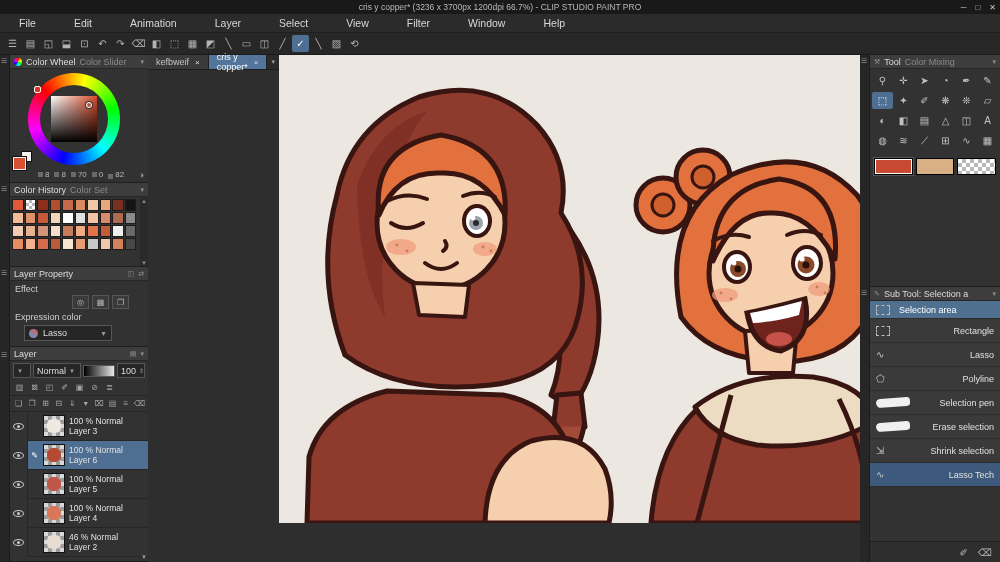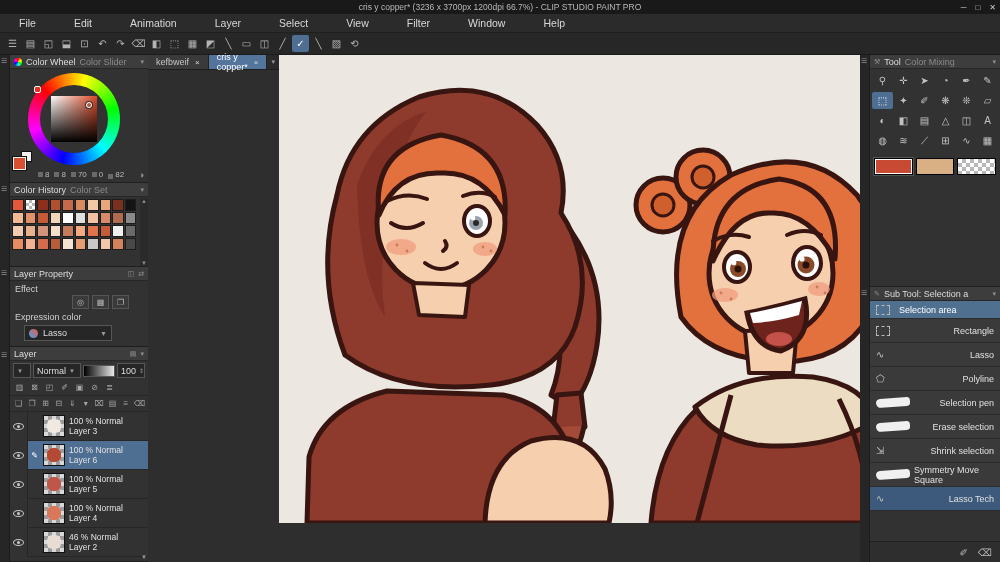--- a/index.html
+++ b/index.html
@@ -640,28 +640,20 @@
 
             <span class="lbl">Erase selection</span>
           </div>
 
           <div class="strow">
 
             <span class="icflag ic-glyph show">⇲</span>
             <span class="lbl">Shrink selection</span>
           </div>
 
-          <div class="strow">
-
-            <span class="icflag show">
-              <span class="ic-stroke"></span>
-            </span>
-
-            <span class="lbl">Symmetry Move Square</span>
-          </div>
 
           <div class="strow selected">
 
             <span class="icflag ic-glyph show">∿</span>
 
             <span class="lbl">Lasso Tech</span>
           </div>
 
       </div>
     </div>

